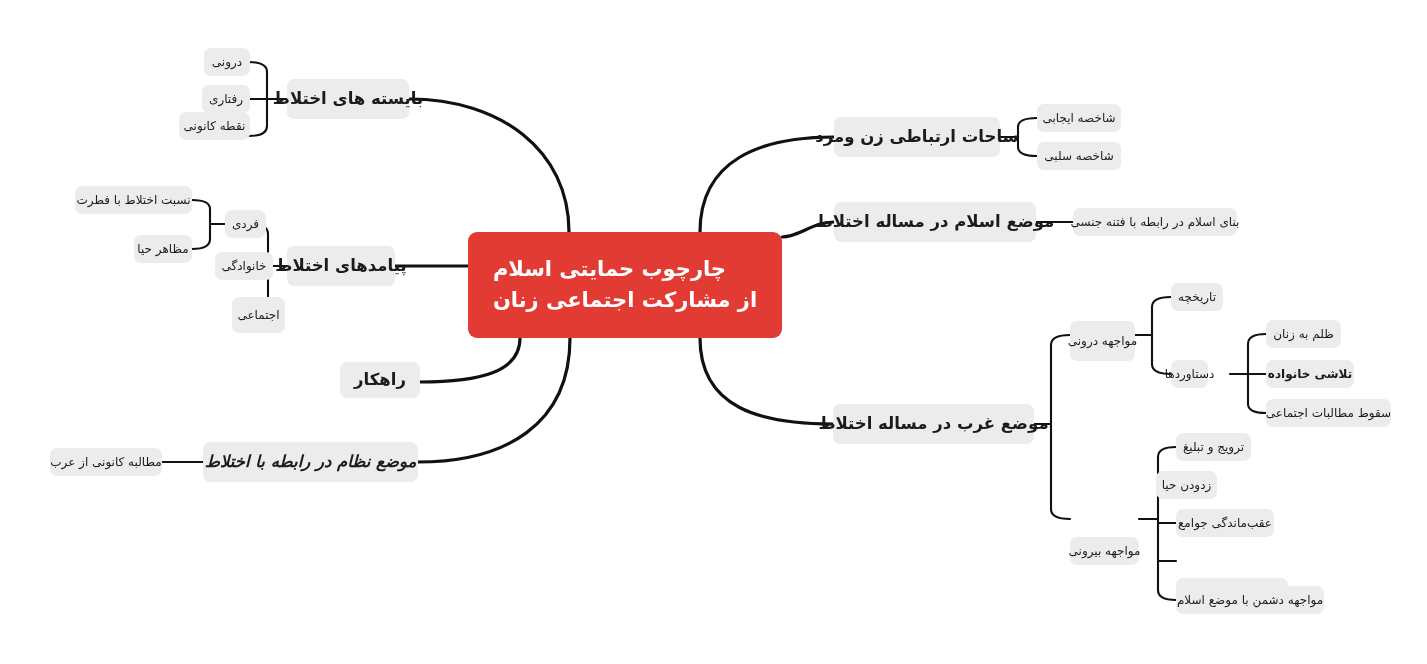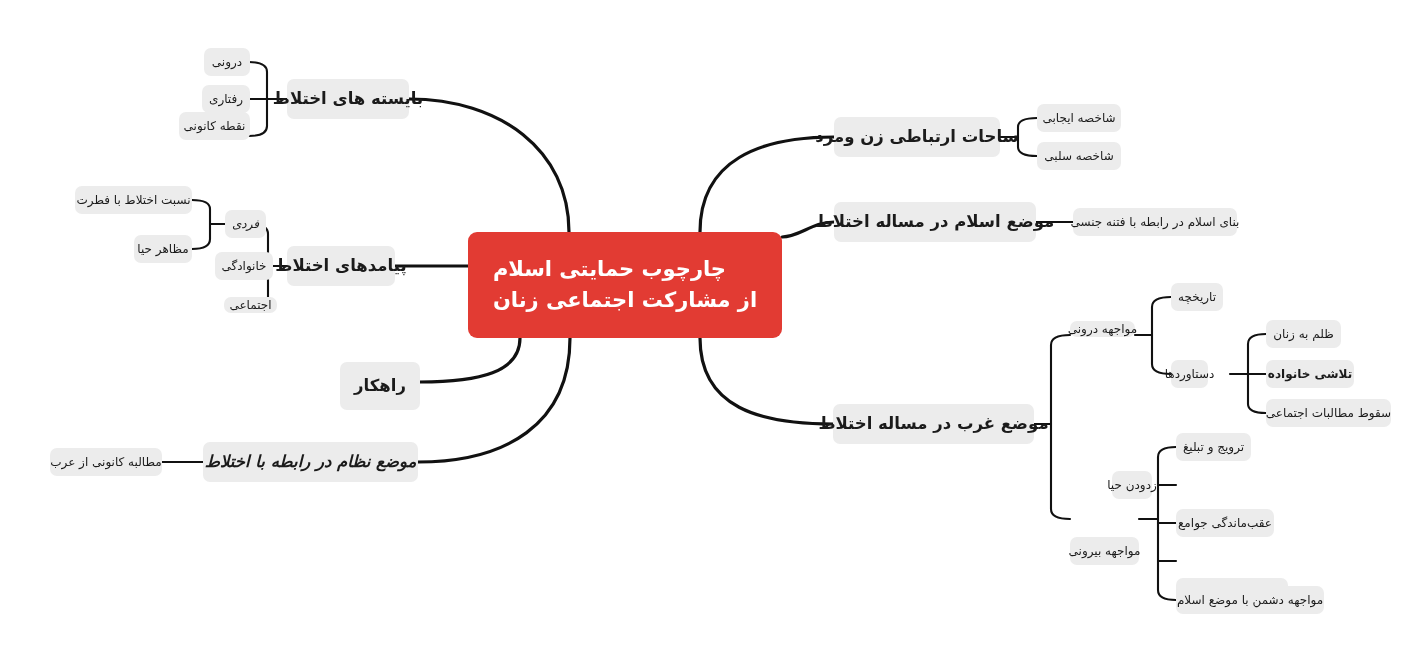--- a/index.html
+++ b/index.html
@@ -135,49 +135,49 @@
       <span class="root-line">از مشارکت اجتماعی زنان</span>
     </div>
   </div>
 
   <div class="node lvl1" style="left:287px; top:79px; width:122px; height:40px;">بایسته های اختلاط</div>
   <div class="node lvl2" style="left:204px; top:48px; width:46px; height:28px;">درونی</div>
   <div class="node lvl2" style="left:202px; top:85px; width:48px; height:28px;">رفتاری</div>
   <div class="node lvl2" style="left:179px; top:112px; width:71px; height:28px;">نقطه کانونی</div>
 
   <div class="node lvl1" style="left:287px; top:246px; width:108px; height:40px;">پیامدهای اختلاط</div>
-  <div class="node lvl2" style="left:225px; top:210px; width:41px; height:28px;font-style:italic;">فردی</div>
+  <div class="node lvl2" style="left:225px; top:210px; width:41px; height:28px;">فردی</div>
   <div class="node lvl2" style="left:215px; top:252px; width:58px; height:28px;">خانوادگی</div>
-  <div class="node lvl2" style="left:224px; top:297px; width:53px; height:16px;">اجتماعی</div>
+  <div class="node lvl2" style="left:232px; top:297px; width:53px; height:36px;">اجتماعی</div>
   <div class="node lvl3" style="left:75px; top:186px; width:117px; height:28px;">نسبت اختلاط با فطرت</div>
   <div class="node lvl3" style="left:134px; top:235px; width:58px; height:28px;">مظاهر حیا</div>
 
-  <div class="node lvl1" style="left:340px; top:362px; width:80px; height:48px;">راهکار</div>
+  <div class="node lvl1" style="left:340px; top:362px; width:80px; height:36px;">راهکار</div>
 
   <div class="node lvl1" style="left:203px; top:442px; width:215px; height:40px;font-style:italic;">موضع نظام در رابطه با اختلاط</div>
   <div class="node lvl2" style="left:50px; top:448px; width:112px; height:28px;">مطالبه کانونی از عرب</div>
 
   <div class="node lvl1" style="left:834px; top:117px; width:166px; height:40px;">ساحات ارتباطی زن ومرد</div>
   <div class="node lvl2" style="left:1037px; top:104px; width:84px; height:28px;">شاخصه ایجابی</div>
   <div class="node lvl2" style="left:1037px; top:142px; width:84px; height:28px;border-radius:7px;">شاخصه سلبی</div>
 
   <div class="node lvl1" style="left:834px; top:202px; width:202px; height:40px;">موضع اسلام در  مساله اختلاط</div>
   <div class="node lvl2" style="left:1073px; top:208px; width:164px; height:28px;">بنای اسلام در رابطه با فتنه جنسی</div>
 
   <div class="node lvl1" style="left:833px; top:404px; width:201px; height:40px;">موضع غرب در مساله اختلاط</div>
 
-  <div class="node lvl2" style="left:1070px; top:321px; width:65px; height:16px;">مواجهه درونی</div>
+  <div class="node lvl2" style="left:1070px; top:321px; width:65px; height:40px;">مواجهه درونی</div>
   <div class="node lvl2" style="left:1070px; top:505px; width:69px; height:28px;margin-top:32px;">مواجهه بیرونی</div>
 
   <div class="node lvl3" style="left:1171px; top:283px; width:52px; height:28px;">تاریخچه</div>
   <div class="node lvl3" style="left:1171px; top:360px; width:37px; height:28px;">دستاوردها</div>
 
   <div class="node lvl3" style="left:1266px; top:320px; width:75px; height:28px;">ظلم به زنان</div>
   <div class="node lvl3" style="left:1266px; top:360px; width:88px; height:28px;font-weight:bold;">تلاشی خانواده</div>
   <div class="node lvl3" style="left:1266px; top:399px; width:125px; height:28px;">سقوط مطالبات اجتماعی</div>
 
   <div class="node lvl3" style="left:1176px; top:433px; width:75px; height:28px;">ترویج و تبلیغ</div>
-  <div class="node lvl3" style="left:1112px; top:471px; width:40px; height:28px;">زدودن حیا</div>
+  <div class="node lvl3" style="left:1156px; top:471px; width:61px; height:28px;">زدودن حیا</div>
   <div class="node lvl3" style="left:1176px; top:509px; width:98px; height:28px;">عقب‌ماندگی جوامع</div>
   <div class="node lvl3" style="left:1176px; top:547px; width:112px; height:28px;margin-top:31px;">از بین بردن خانواده</div>
   <div class="node lvl3" style="left:1176px; top:586px; width:148px; height:28px;">مواجهه دشمن با موضع اسلام</div>
 
 </div>
 
 </body></html>

